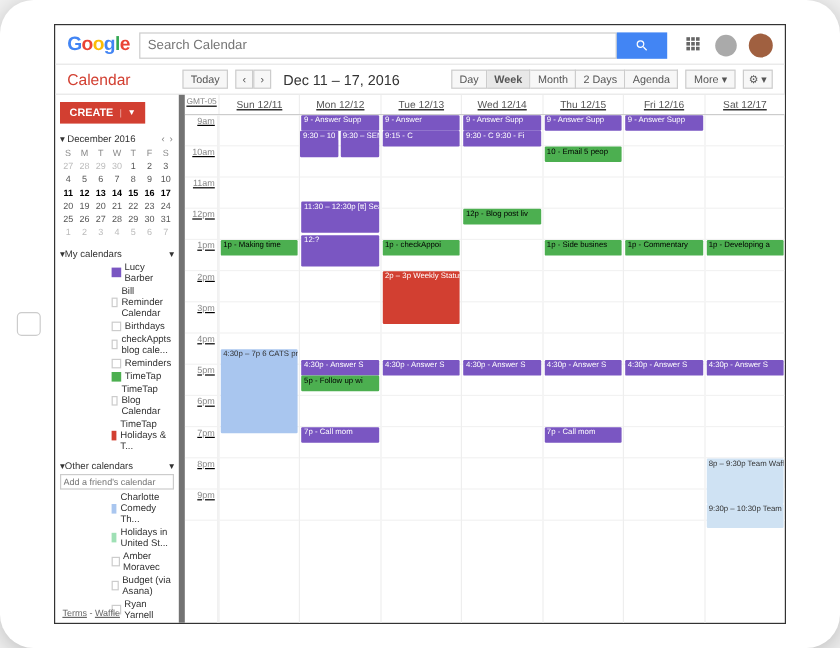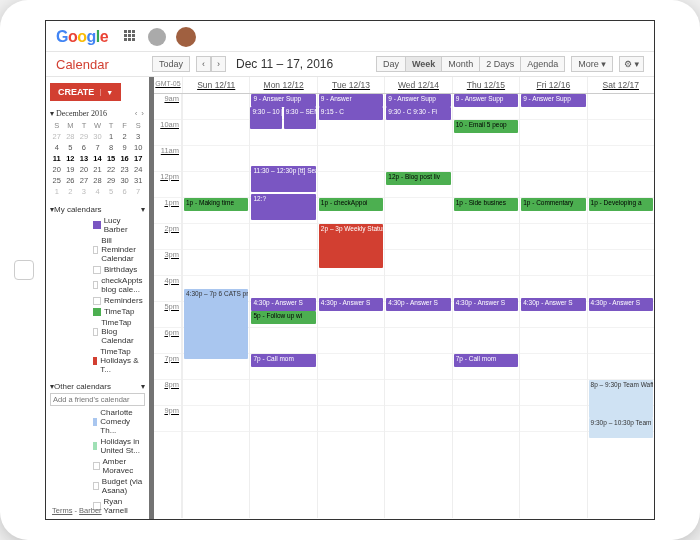--- a/index.html
+++ b/index.html
@@ -16,42 +16,42 @@
   .searchbox input { flex:1; border:1px solid #ccc; height:22px; padding:0 6px; font-size:11px; color:#888; }
   .searchbtn { width: 42px; height: 22px; background:#4285F4; border:none; display:flex; align-items:center; justify-content:center; cursor:pointer; }
   .searchbtn svg { width:12px; height:12px; fill:#fff; }
   .gicons { display:flex; align-items:center; gap:10px; margin-left:8px; }
   .gridicon { width:14px; height:14px; display:grid; grid-template-columns:repeat(3,3px); grid-template-rows:repeat(3,3px); gap:1px; }
   .gridicon i { background:#666; }
   .bellcircle { width:18px; height:18px; border-radius:50%; background:#aaa; display:flex; align-items:center; justify-content:center; }
   .avatar { width:20px; height:20px; border-radius:50%; background:#a06040; }
 
   
-  .toolbar { display:flex; align-items:center; padding:4px 10px; border-bottom:1px solid #e5e5e5; gap:6px; font-size:10px; }
+  .toolbar { display:flex; align-items:flex-end; padding:4px 10px; border-bottom:1px solid #e5e5e5; gap:6px; font-size:10px; }
   .app-title { color:#d23f31; font-size:13px; width:90px; }
   .tbtn { border:1px solid #ccc; background:#f7f7f7; padding:2px 6px; cursor:pointer; font-size:9px; color:#555; }
   .navarrows { display:flex; }
   .navarrows .tbtn { padding:2px 5px; }
   .datehead { font-size:12px; color:#333; margin-left:4px; }
   .spacer { flex:1; }
   .viewgroup { display:flex; }
   .viewgroup .tbtn { border-left:none; }
   .viewgroup .tbtn:first-child { border-left:1px solid #ccc; }
   .viewgroup .tbtn.active { background:#e8e8e8; font-weight:bold; }
   .gearbtn { padding:2px 4px; }
 
   
   .main { display:flex; height: calc(100% - 56px); }
   .sidebar { width:108px; padding:6px 4px; border-right:5px solid #737373; font-size:8.5px; overflow:hidden; }
   .createbtn { background:#d23f31; color:#fff; border:none; padding:4px 8px; font-size:9px; font-weight:bold; display:flex; align-items:center; gap:6px; cursor:pointer; }
   .createbtn .drop { border-left:1px solid rgba(255,255,255,0.4); padding-left:5px; font-size:7px; }
 
   .minical { margin-top:8px; }
   .mchead { display:flex; align-items:center; font-size:8px; color:#333; gap:2px; }
-  .mchead .mn { flex:1;font-family:Liberation Serif, serif; }
+  .mchead .mn { flex:1; }
   .mchead .arr { cursor:pointer; color:#888; padding:0 1px; }
   .mcgrid { display:grid; grid-template-columns:repeat(7,1fr); font-size:7.5px; text-align:center; margin-top:2px; }
   .mcgrid div { padding:1px 0; color:#555; }
   .mcgrid .dow { color:#888; }
   .mcgrid .other { color:#bbb; }
   .mcgrid .weekhl { font-weight:bold; color:#000; }
 
   .calsection { margin-top:8px; }
   .calsection-h { display:flex; align-items:center; font-size:8px; color:#333; }
   .calsection-h .t { flex:1; }
@@ -81,20 +81,28 @@
 </style>
 </head>
 <body>
 
 <div class="tablet">
   <div class="home-btn"></div>
   <div class="screen">
 
     <div class="gbar">
       <div class="glogo"><span>G</span><span>o</span><span>o</span><span>g</span><span>l</span><span>e</span></div>
+      <div class="searchbox">
+        <input type="text" placeholder="Search Calendar" style="">
+        <button class="searchbtn">
+          <svg viewBox="0 0 24 24">
+              <path d="M15.5 14h-.79l-.28-.27A6.471 6.471 0 0016 9.5 6.5 6.5 0 109.5 16c1.61 0 3.09-.59 4.23-1.57l.27.28v.79l5 4.99L20.49 19l-4.99-5zm-6 0C7.01 14 5 11.99 5 9.5S7.01 5 9.5 5 14 7.01 14 9.5 11.99 14 9.5 14z"></path>
+            </svg>
+        </button>
+      </div>
       <div class="gicons">
         <div class="gridicon">
             <i></i>
             <i></i>
             <i></i>
             <i></i>
             <i></i>
             <i></i>
             <i></i>
             <i></i>
@@ -263,21 +271,21 @@
                 <span>Ryan Yarnell</span>
               </div>
               <div class="calrow">
                 <span class="calcolor" style="background: rgb(255, 255, 255); border: 1px solid rgb(204, 204, 204);"></span>
                 <span>Work To Dos (via Asa...</span>
               </div>
             </div>
         </div>
 
         <div class="footerlinks">
-          <a href="#">Terms</a> - <a href="#">Barber</a>
+          <a href="#">Terms</a> - <a href="#">Waffle</a>
         </div>
       </div>
 
       <div class="calgrid">
         <div class="dayhead" id="dayhead">
             <div>GMT-05</div>
             <div>Sun 12/11</div>
             <div>Mon 12/12</div>
             <div>Tue 12/13</div>
             <div>Wed 12/14</div>

